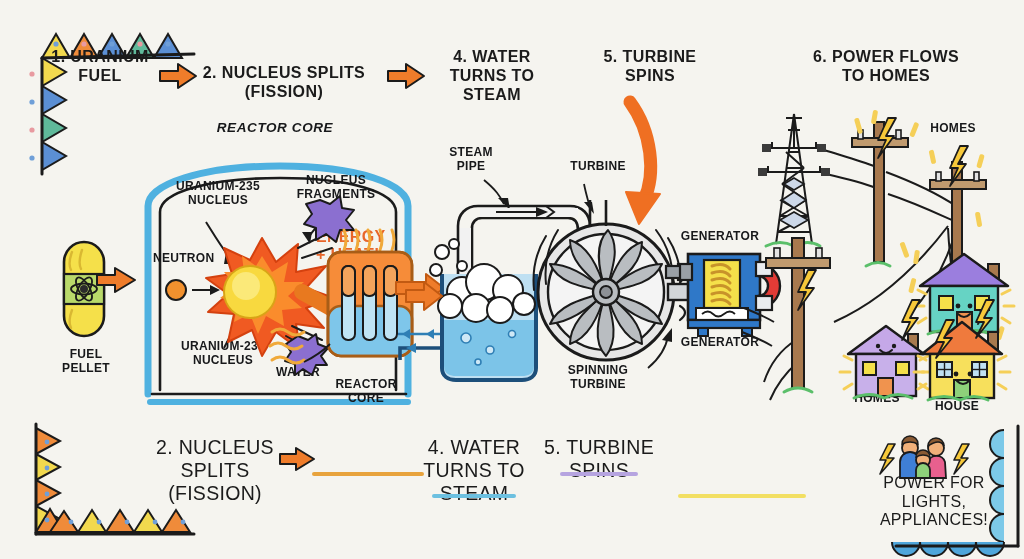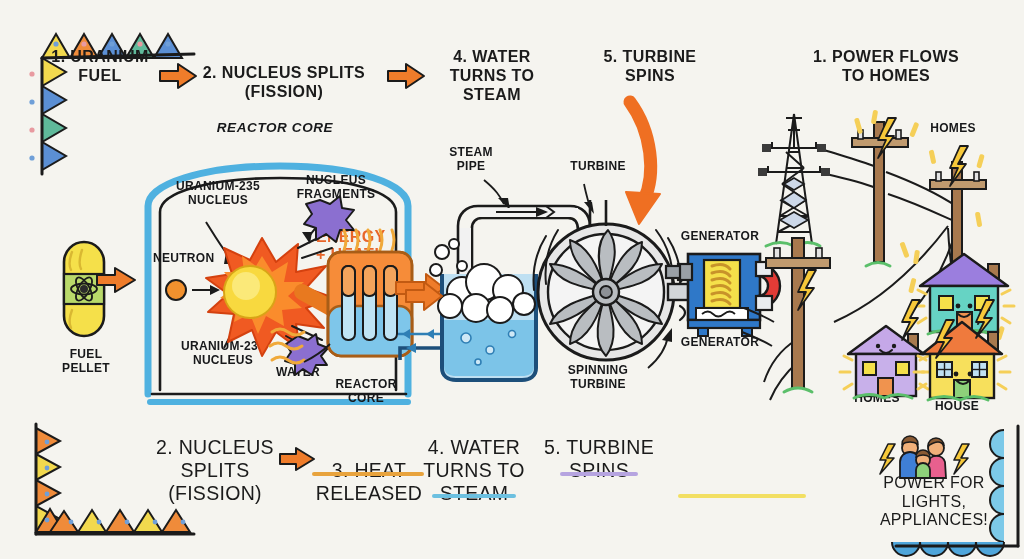--- a/index.html
+++ b/index.html
@@ -129,21 +129,21 @@
     </g>
   </svg>
 
   <div class="abs hdr" style="left:428px;top:48px;width:128px;">4. WATER
 TURNS TO
 STEAM</div>
 
   <div class="abs hdr" style="left:570px;top:48px;width:160px;">5. TURBINE
 SPINS</div>
 
-  <div class="abs hdr" style="left:764px;top:48px;width:244px;">1. POWER FLOWS
+  <div class="abs hdr" style="left:764px;top:48px;width:244px;">6. POWER FLOWS
 TO HOMES</div>
 
   <svg class="abs" style="left:608px;top:96px;" width="80" height="140">
     <g>
       <path d="M22,6 C44,36 48,78 36,104" fill="none" stroke="#ef6f22" stroke-width="13" stroke-linecap="round"></path>
       <polygon points="18,96 52,98 31,128" fill="#ef6f22" stroke="#ef6f22" stroke-width="2" stroke-linejoin="round"></polygon>
     </g>
   </svg>
 
   <svg class="abs" style="left:52px;top:236px;" width="66" height="108">
@@ -577,24 +577,20 @@
   <div class="abs ftr" style="left:140px;top:430px;width:150px;">2. NUCLEUS
 SPLITS
 (FISSION)</div>
 
   <svg class="abs" style="left:278px;top:446px;" width="40" height="28">
     <g>
       <path d="M2,8 L18,8 L18,2 L36,13 L18,24 L18,18 L2,18 Z" fill="#ef7c2a" stroke="#1b1b1b" stroke-width="2" stroke-linejoin="round"></path>
     </g>
   </svg>
 
-  <div class="abs ftr" style="left:304px;top:430px;width:130px;">
-    <span>3. HEAT
-RELEASED</span>
-  </div>
   <div class="abs" id="u3" style="left: 312px; top: 472px; width: 112px; height: 4px; border-radius: 3px; background: rgb(232, 163, 61);"></div>
 
   <div class="abs ftr" style="left:410px;top:430px;width:128px;">4. WATER
 TURNS TO
 STEAM</div>
   <div class="abs" id="u4" style="left: 432px; top: 494px; width: 84px; height: 4px; border-radius: 3px; background: rgb(108, 192, 224);"></div>
 
   <div class="abs ftr" style="left:538px;top:430px;width:122px;">5. TURBINE
 SPINS</div>
   <div class="abs" id="u5" style="left: 560px; top: 472px; width: 78px; height: 4px; border-radius: 3px; background: rgb(182, 164, 224);"></div>

